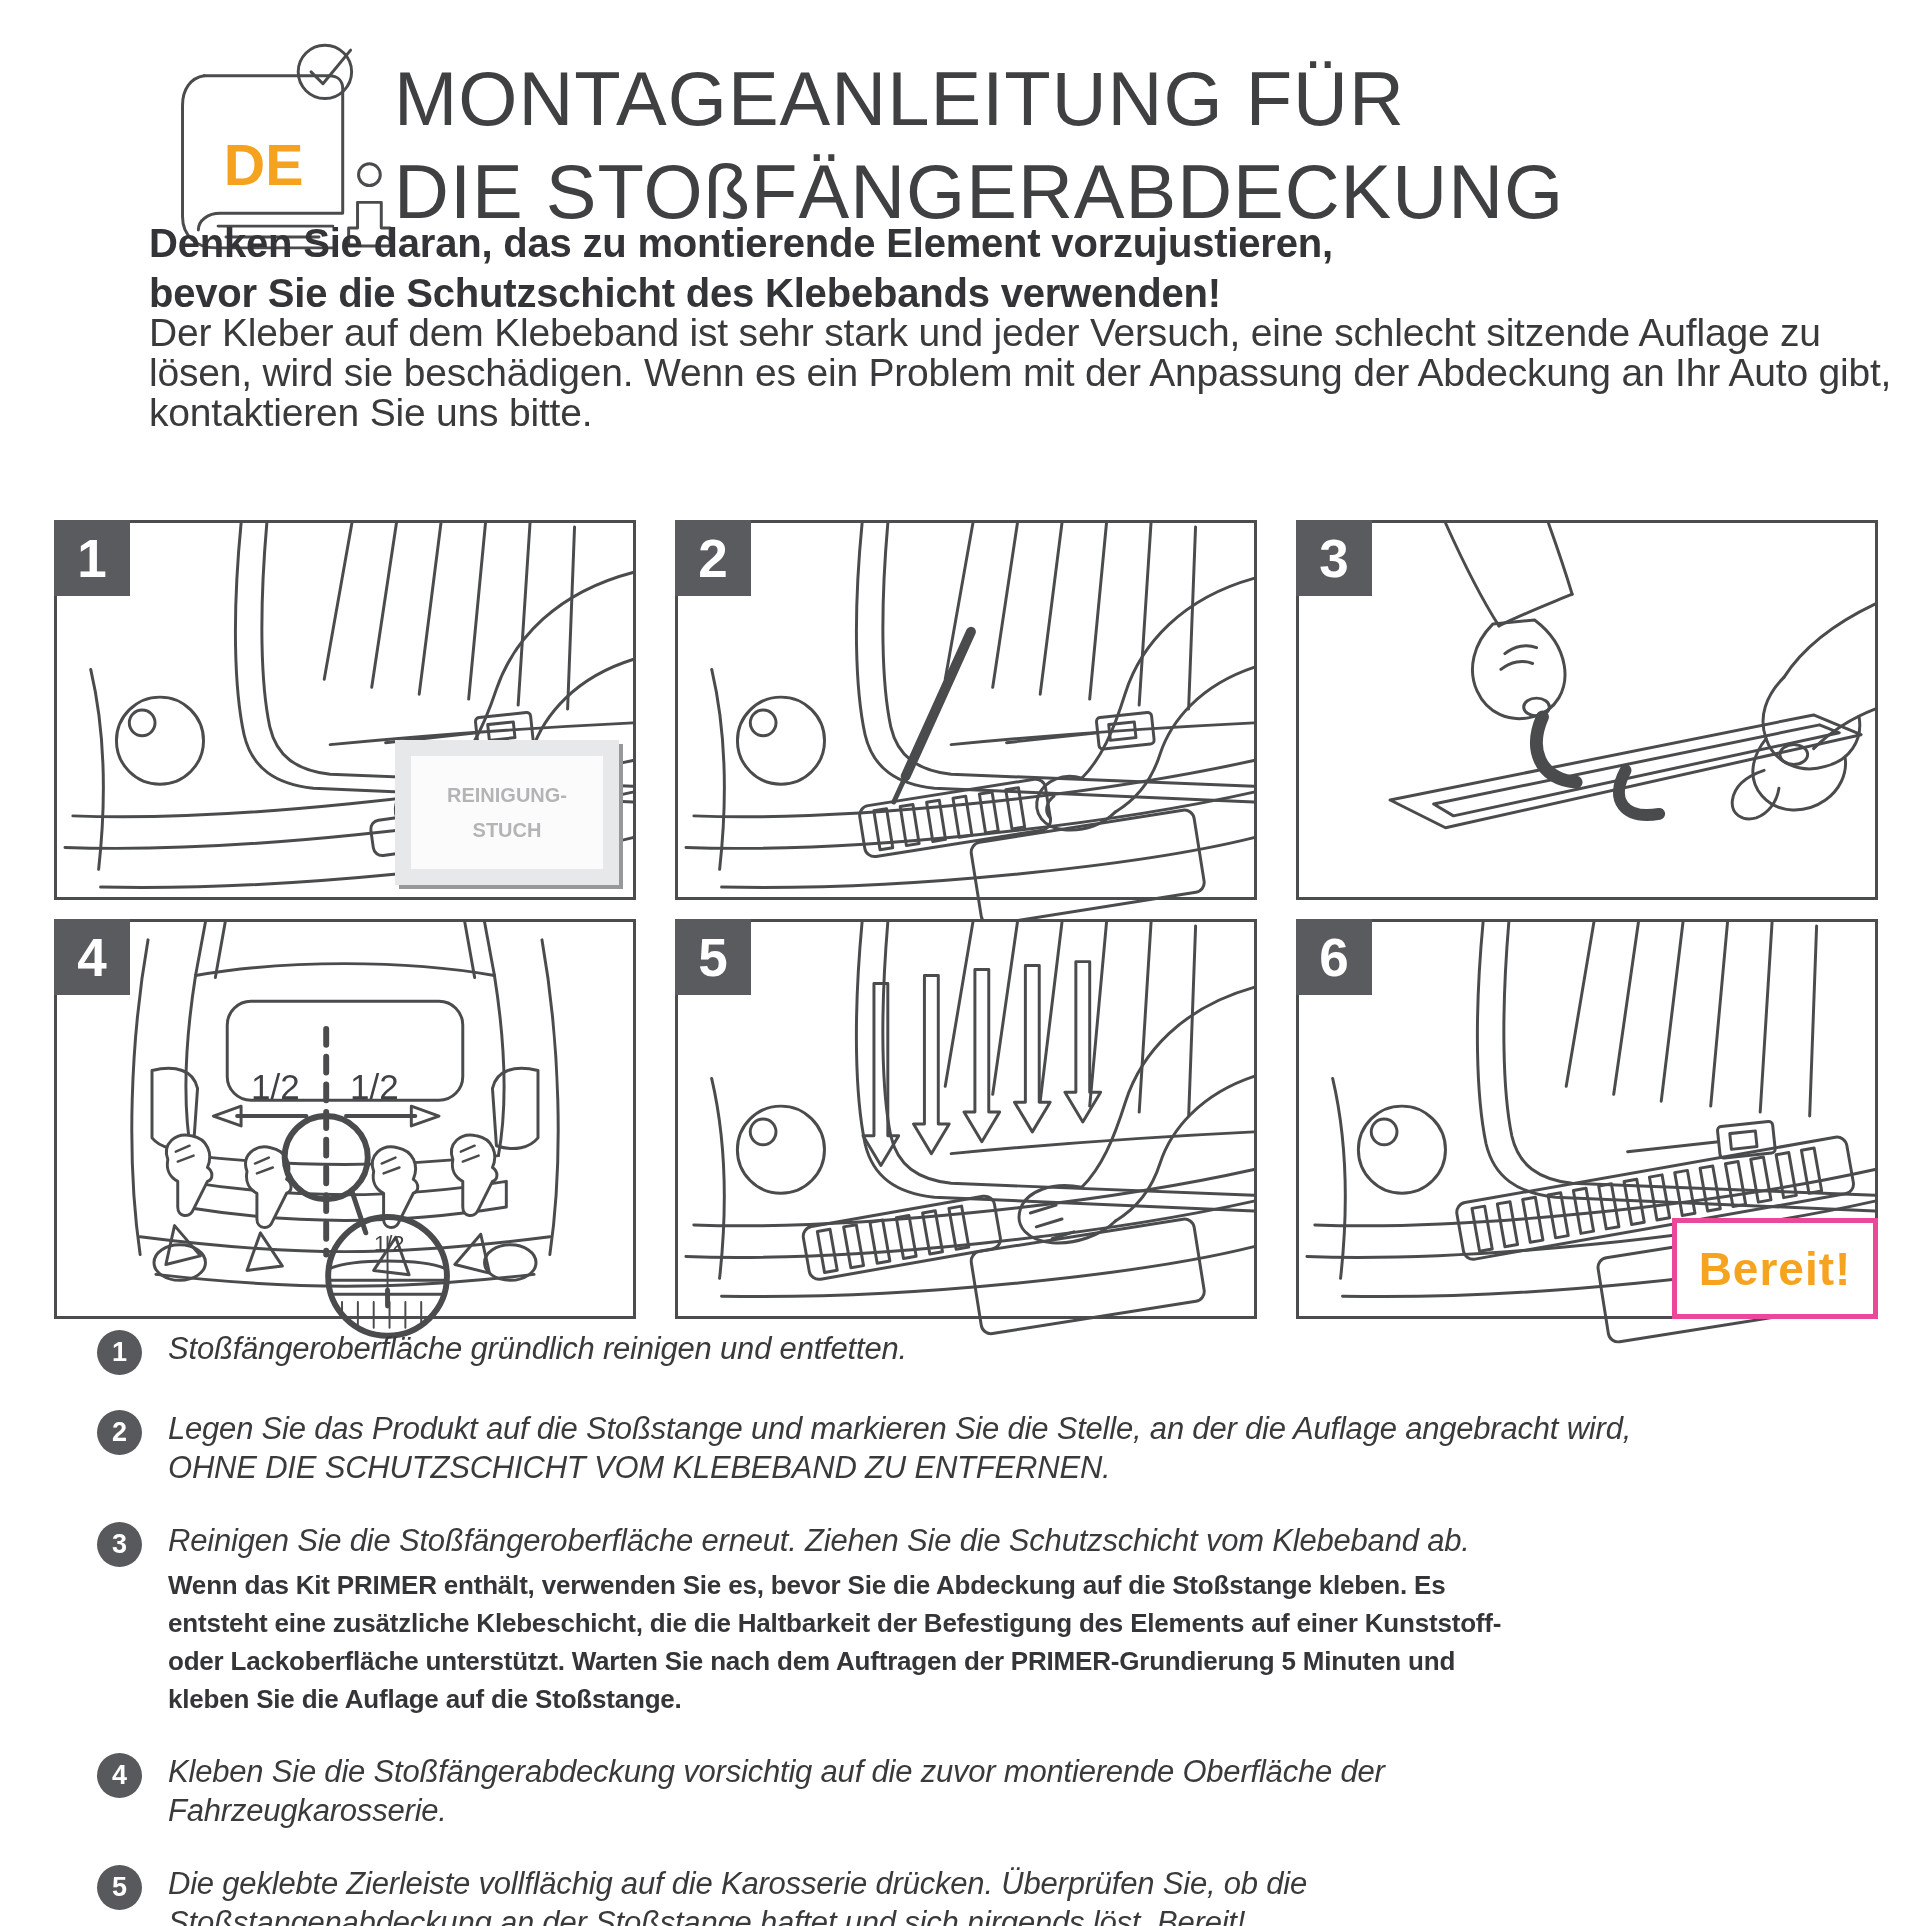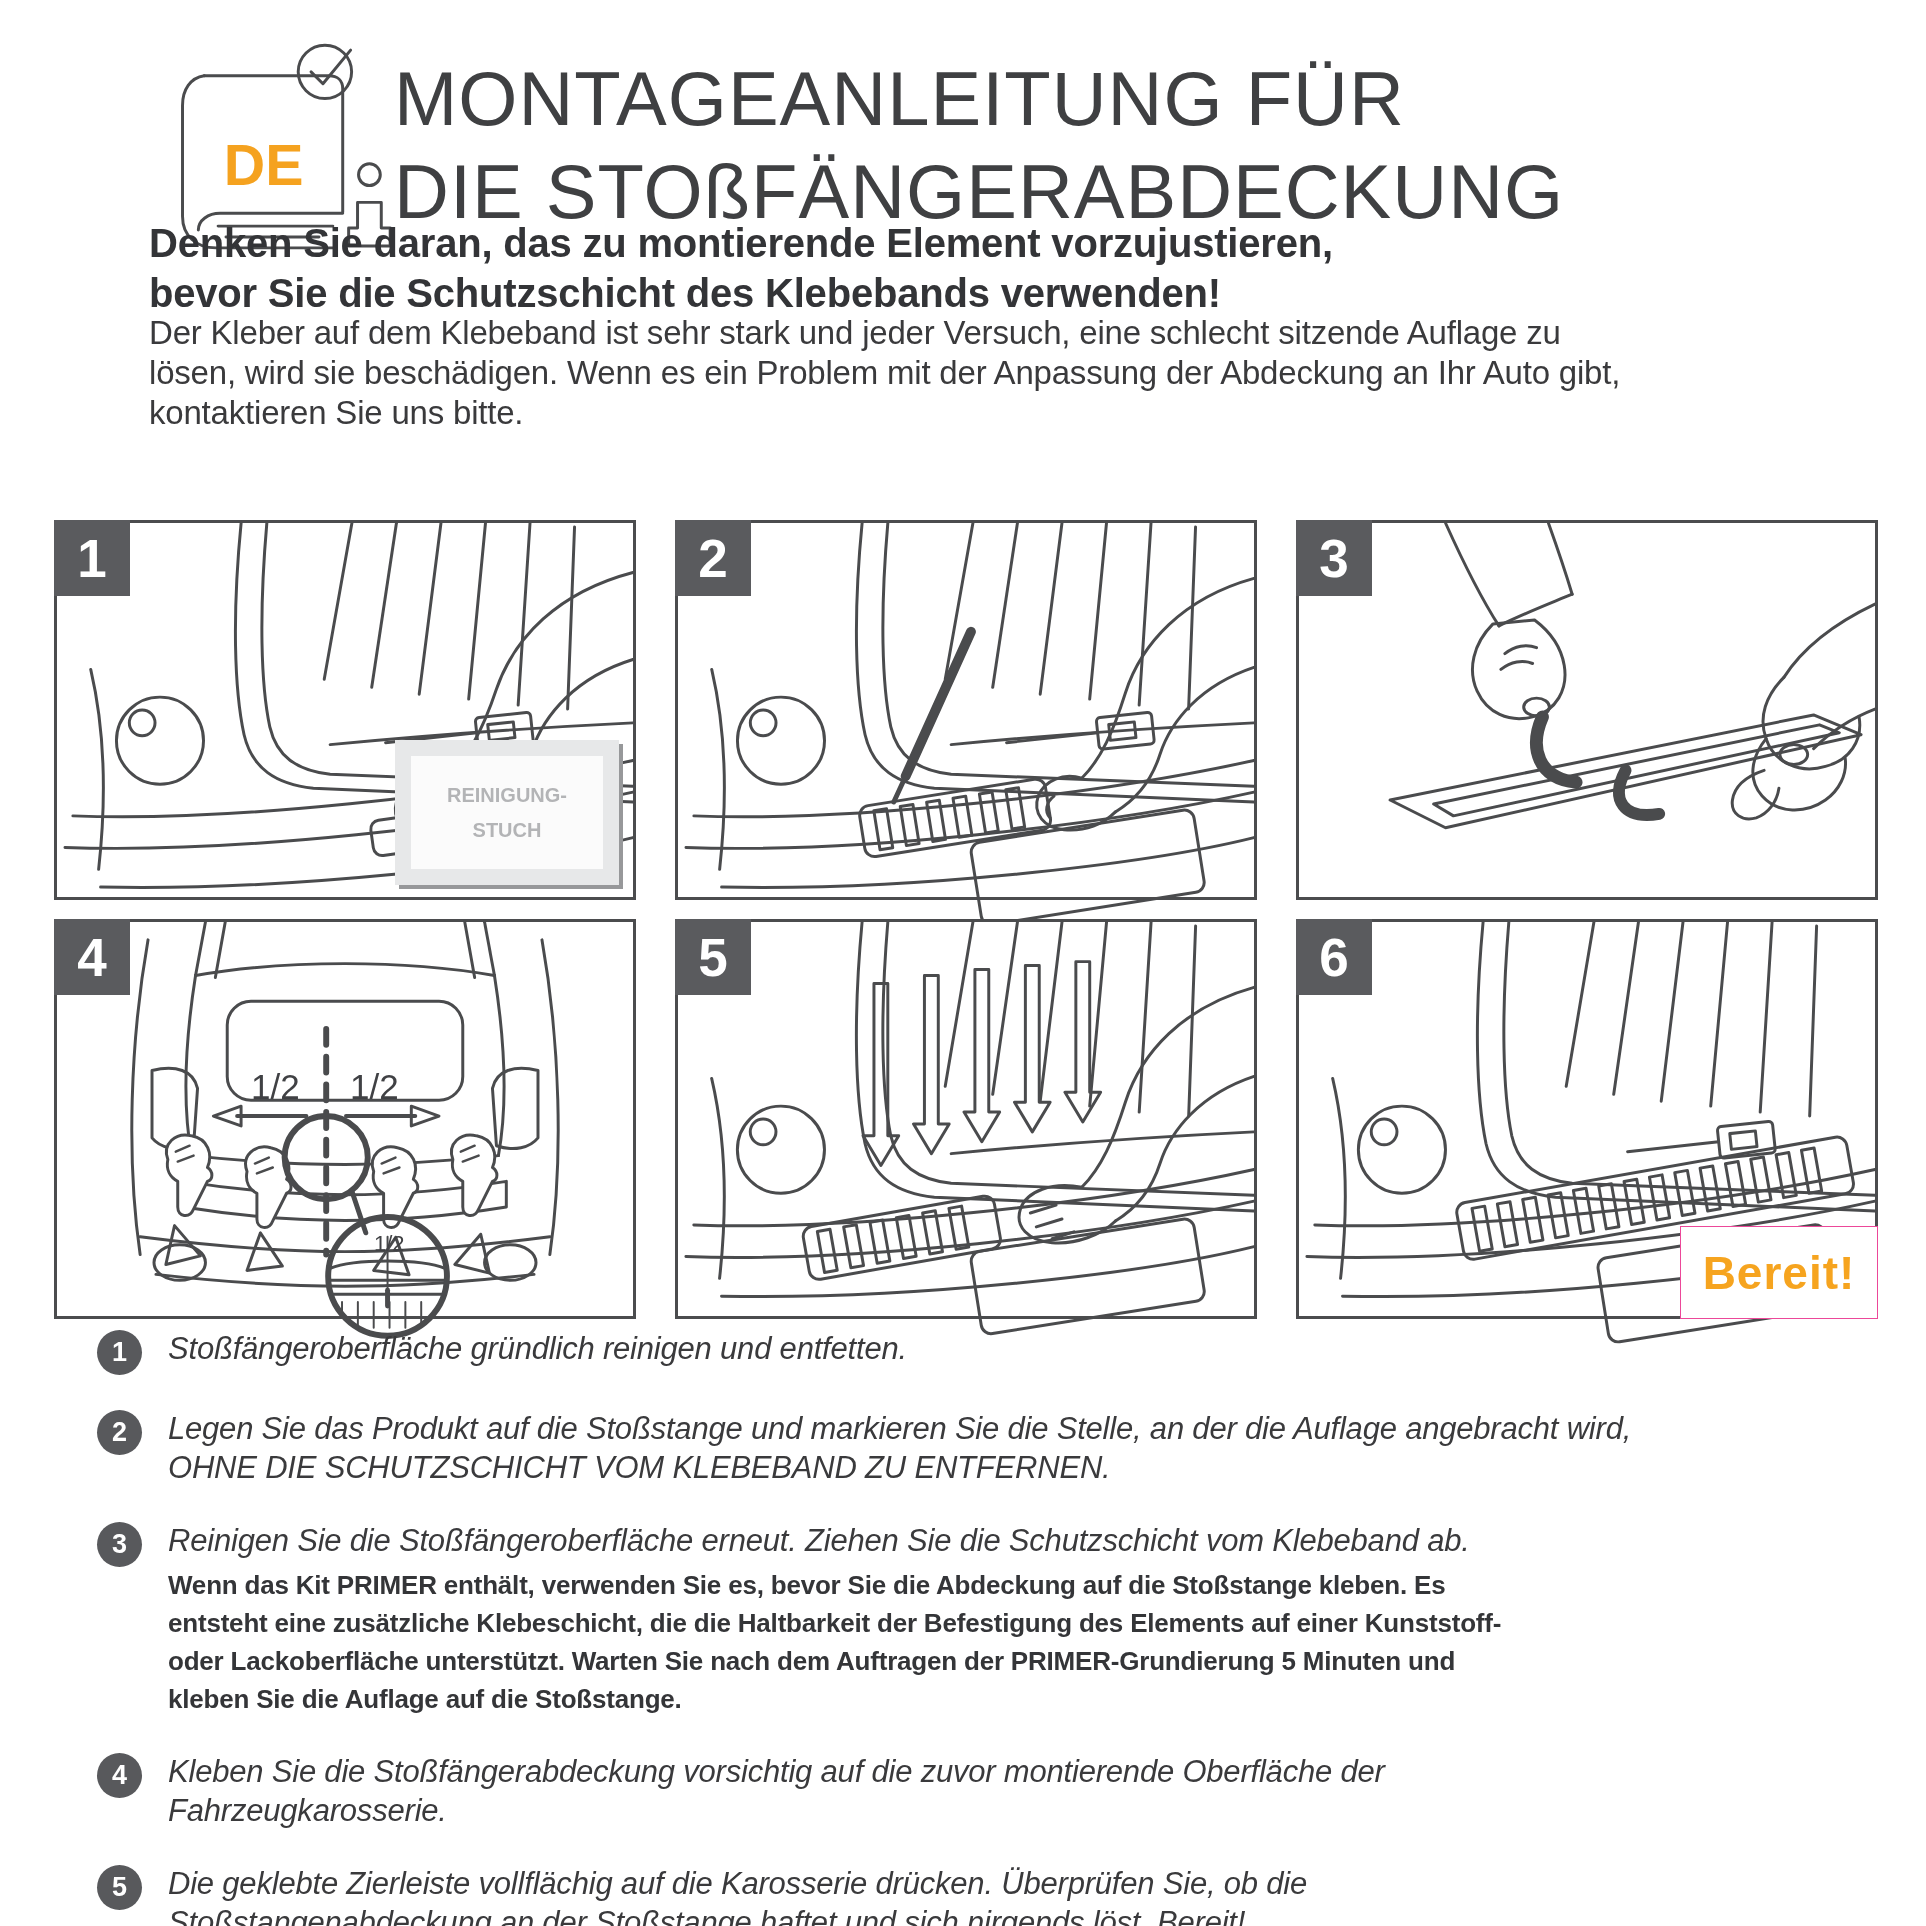--- a/index.html
+++ b/index.html
@@ -4,39 +4,39 @@
 <style>
   html,body{margin:0;padding:0;background:#fff;}
   .page{position:relative;width:1927px;height:1927px;background:#fff;overflow:hidden;
         font-family:"Liberation Sans",sans-serif;color:#3a3a3c;}
   .abs{position:absolute;}
   
   .title{position:absolute;left:394px;top:52px;font-size:76px;line-height:93px;
          color:#3f4042;letter-spacing:1px;white-space:pre-line;}
   .subtitle{position:absolute;left:149px;top:218px;font-size:40px;line-height:50px;
             font-weight:bold;color:#333437;white-space:pre-line;letter-spacing:-0.2px;}
-  .intro{position:absolute;left:149px;top:313px;font-size:33px;line-height:40px;
+  .intro{position:absolute;left:149px;top:313px;font-size:39px;line-height:40px;
          color:#3a3a3c;white-space:pre-line;letter-spacing:-0.2px;}
   
   .panel{position:absolute;width:576px;background:#fff;border:3px solid #4b4c4e;}
   .panel svg{position:absolute;left:0;top:0;width:100%;height:100%;overflow:visible;}
   .row1{top:520px;height:374px;} .row2{top:919px;height:394px;}
   .c1{left:54px;} .c2{left:675px;} .c3{left:1296px;}
   .badge-sq{position:absolute;top:-3px;left:-3px;width:76px;height:76px;background:#5a5b5e;
             color:#fff;display:flex;align-items:center;justify-content:center;
             font-size:53px;font-weight:bold;z-index:3;}
   .ln path,.ln circle,.ln rect,.ln ellipse,.ln line{stroke:#4a4b4d;stroke-width:3;fill:none;
             stroke-linecap:round;stroke-linejoin:round;}
   .reinigung{position:absolute;right:14px;bottom:12px;width:224px;height:145px;background:#e7e8e9;
              box-shadow:4px 4px 0 #97989a;display:flex;align-items:center;justify-content:center;z-index:2;}
   .reinigung .inner{position:absolute;left:16px;top:16px;right:16px;bottom:16px;background:#fbfbfb;}
   .reinigung .lbl{position:relative;color:#b3b4b6;font-weight:bold;font-size:20px;line-height:35px;
                   text-align:center;white-space:pre-line;}
   .bereit{position:absolute;right:-3px;bottom:-3px;width:196px;height:91px;background:#fff;
-          border:1px solid #ec4899;display:flex;align-items:center;justify-content:center;z-index:2;}
+          border:5px solid #ec4899;display:flex;align-items:center;justify-content:center;z-index:2;}
   .bereit span{color:#f6a41f;font-size:46px;font-weight:bold;letter-spacing:1px;}
   .half-label{position:absolute;font-size:35px;color:#404144;z-index:2;}
   .half-detail{position:absolute;font-size:22px;color:#404144;z-index:2;}
   
   .steps{position:absolute;left:97px;top:1329px;width:1772px;}
   .step{display:flex;align-items:flex-start;gap:26px;margin-bottom:34px;}
   .step-badge{width:45px;height:45px;border-radius:50%;background:#58595c;color:#fff;font-size:27px;
               font-weight:bold;display:flex;align-items:center;justify-content:center;flex:none;margin-top:1px;}
   .step-body{flex:1;}
   .step-text{font-size:31px;line-height:39px;white-space:pre-line;letter-spacing:-0.2px;font-style:italic;}

